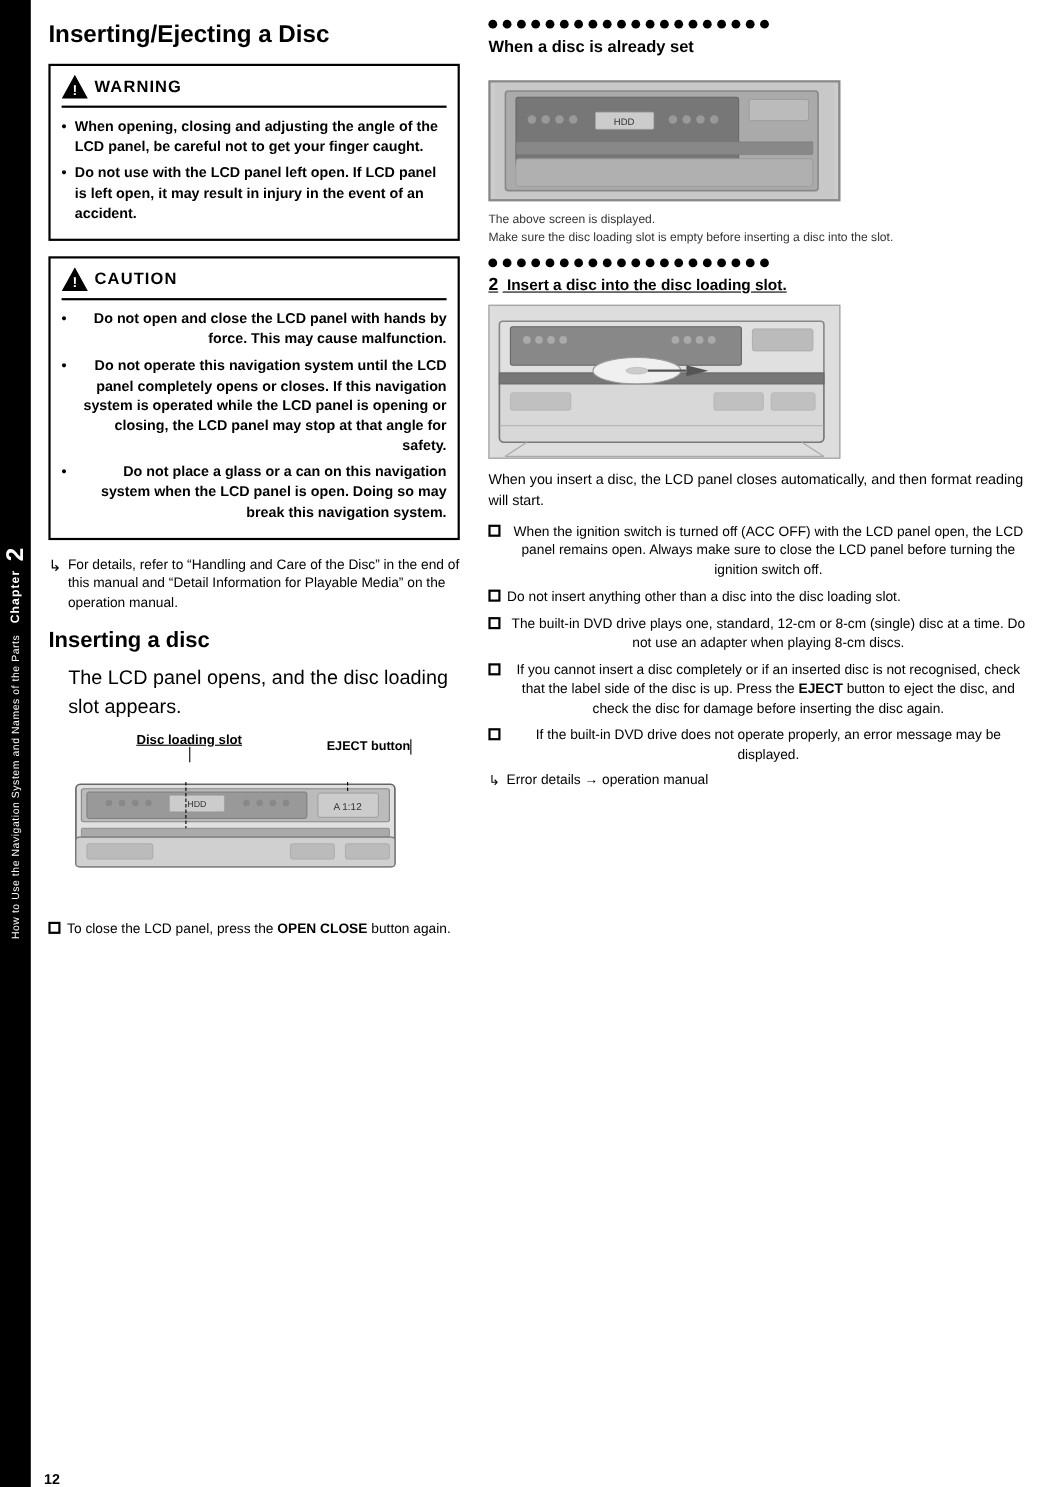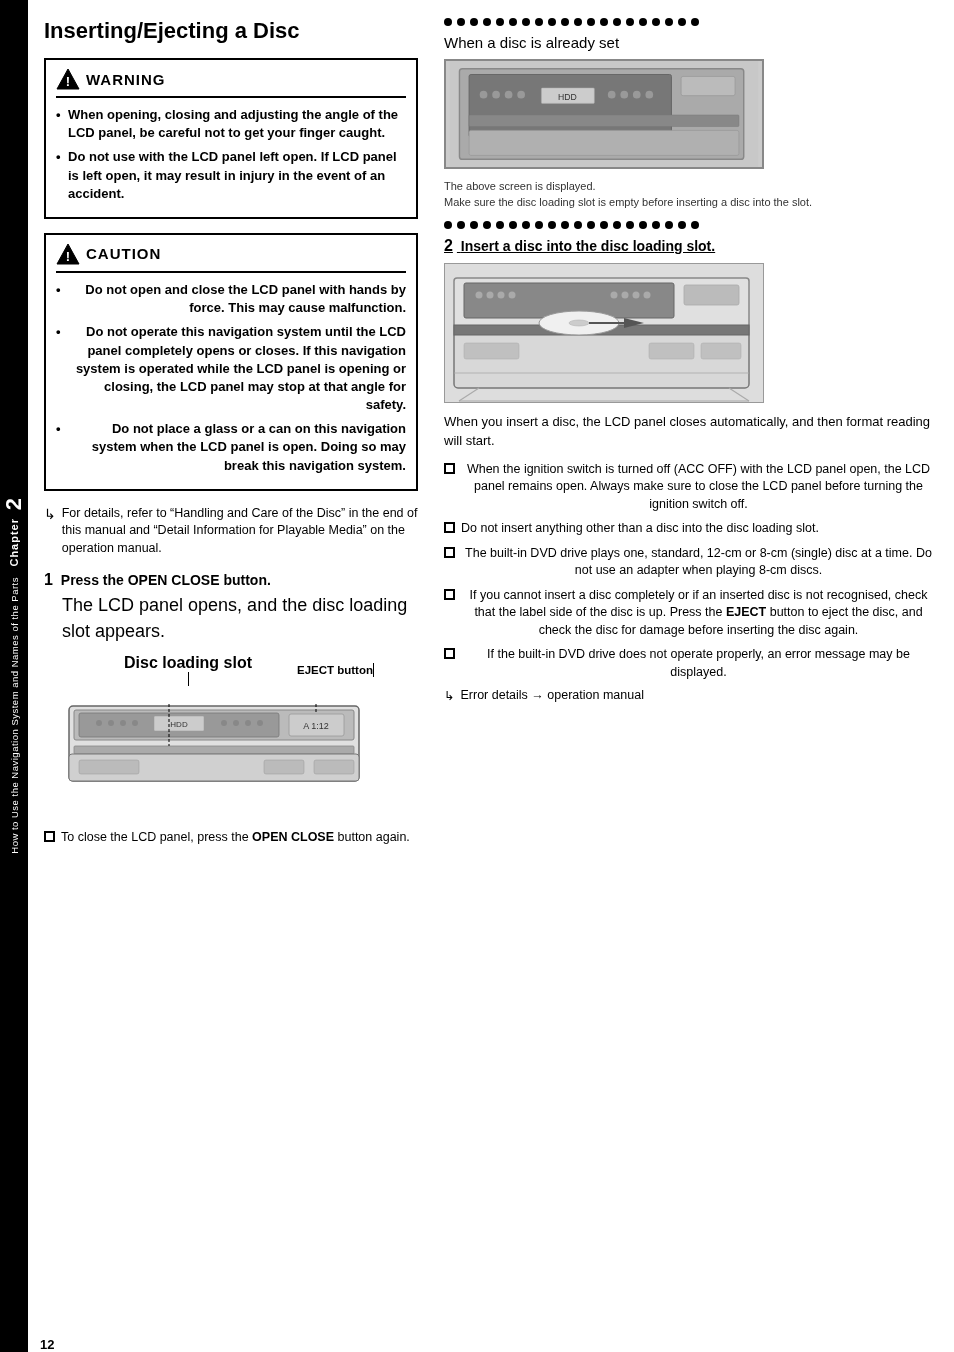--- a/index.html
+++ b/index.html
@@ -247,22 +247,22 @@
     .dot {
       width: 8px;
       height: 8px;
       border-radius: 50%;
       background: #000;
       display: inline-block;
     }
 
     .subsection-title {
       font-size: 15px;
-      font-weight: normal;
-      margin-bottom: 8px;
+      font-weight: bold;
+      margin-bottom: 22px;
     }
 
     
     .screen-img {
       width: 100%;
       max-width: 320px;
       height: 110px;
       background: #ccc;
       border: 2px solid #888;
       margin-bottom: 10px;
@@ -389,34 +389,31 @@
           <li>Do not operate this navigation system until the LCD panel completely opens or closes. If this navigation system is operated while the LCD panel is opening or closing, the LCD panel may stop at that angle for safety.</li>
           <li>Do not place a glass or a can on this navigation system when the LCD panel is open. Doing so may break this navigation system.</li>
         </ul>
       </div>
 
       <div class="ref-note">
         <span class="ref-arrow">↳</span>
         <span>For details, refer to “Handling and Care of the Disc” in the end of this manual and “Detail Information for Playable Media” on the operation manual.</span>
       </div>
 
+      <div class="section-title">Inserting a disc</div>
 
       <div class="step">
-        <div class="step-header">
-          <span class="step-num">1</span>
-          <span>Press the <strong>OPEN CLOSE</strong> button.</span>
-        </div>
         <div class="step-body">The LCD panel opens, and the disc loading slot appears.</div>
 
         <div class="device-image-container">
           
           <div style="display:flex; flex-direction:column; align-items:center; margin-bottom:0; position:relative; width:100%;">
             <div style="display:flex; width:100%; justify-content:space-between; margin-bottom:0;">
               <div style="display:flex; flex-direction:column; align-items:center; margin-left:60px;">
-                <span style="font-size:16px; font-weight:bold;">Disc loading slot</span>
+                <span style="font-size:12px; font-weight:bold;text-decoration:underline;">Disc loading slot</span>
                 <div style="width:1px; height:14px; background:#000;"></div>
               </div>
               <div style="display:flex; flex-direction:row; align-items:center; margin-right:10px;">
                 <span style="font-size:11.5px; font-weight:bold;">EJECT button</span>
                 <div style="width:1px; height:14px; background:#000;"></div>
               </div>
             </div>
           </div>
 
           

